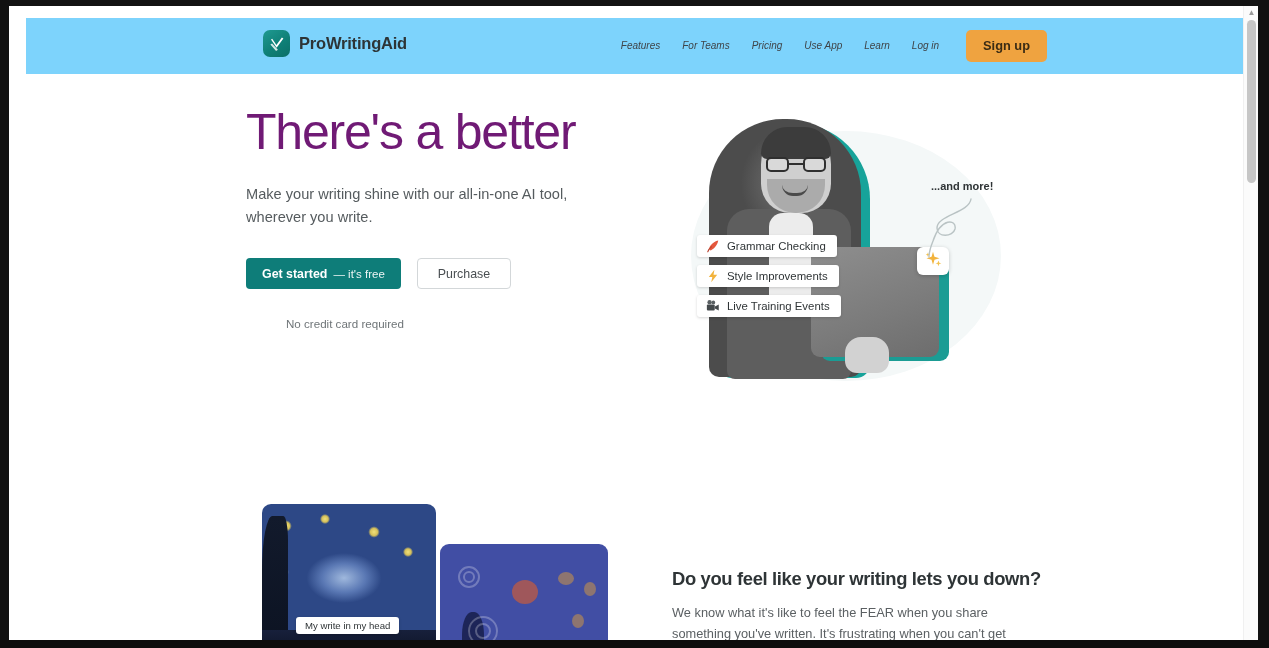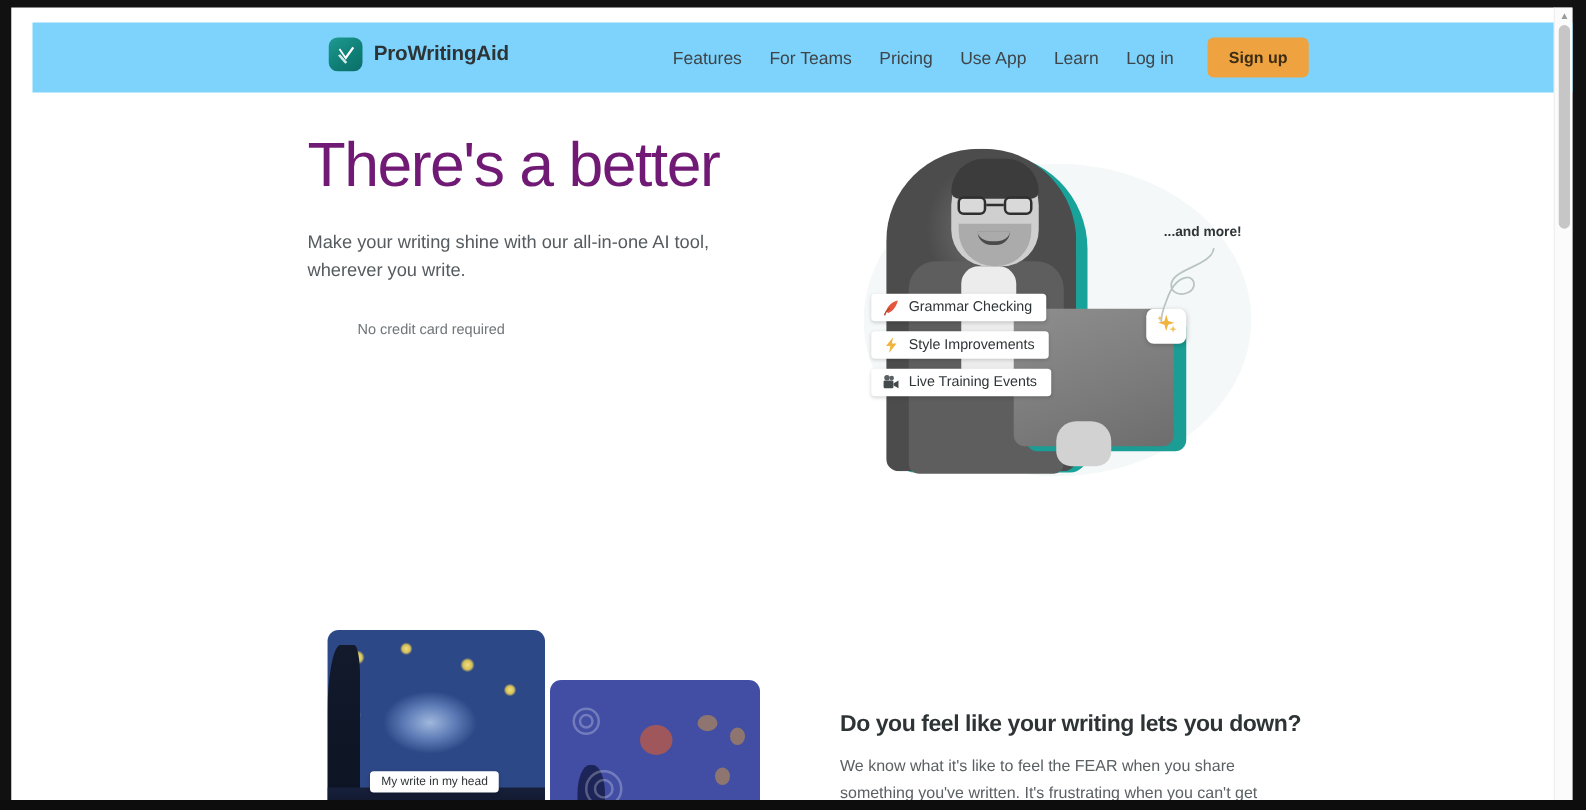--- a/index.html
+++ b/index.html
@@ -126,27 +126,28 @@
   #nav {
     position: absolute;
     right: 213px;
     top: 12px;
     display: flex;
     align-items: center;
     gap: 0px;
     height: 32px;
   }
   .nav-link {
-    font-size: 14px;
+    font-size: 10px;
     color: #3f4448;
     padding: 0 11px;
     line-height: 32px;
     white-space: nowrap;
     cursor: pointer;
     text-decoration: none;
+    font-style: italic;
   }
   #signup-btn {
     margin-left: 16px;
     background: #efa340;
     color: #3b2c14;
     font-size: 12.8px;
     font-weight: bold;
     border: none;
     border-radius: 5px;
     padding: 0 17px;
@@ -538,20 +539,27 @@
         </nav>
 
       </header>
 
       <div id="hero-text">
         <h1 id="hero-title">
           <span>There's a better</span><br>
         </h1>
         <p id="hero-sub">Make your writing shine with our all-in-one AI tool, wherever you write.</p>
 
+        <div id="hero-cta">
+          <button id="get-started-btn">
+            <span id="get-started-label">Get started</span>
+            <span id="get-started-note">— it's free</span>
+          </button>
+          <button id="purchase-btn">Purchase</button>
+        </div>
 
         <p id="no-card">No credit card required</p>
       </div>
 
       <div id="hero-art">
 
         <div id="art-blob"></div>
         <div id="art-teal"></div>
         <div id="art-person"></div>
         <div id="art-shirt"></div>

